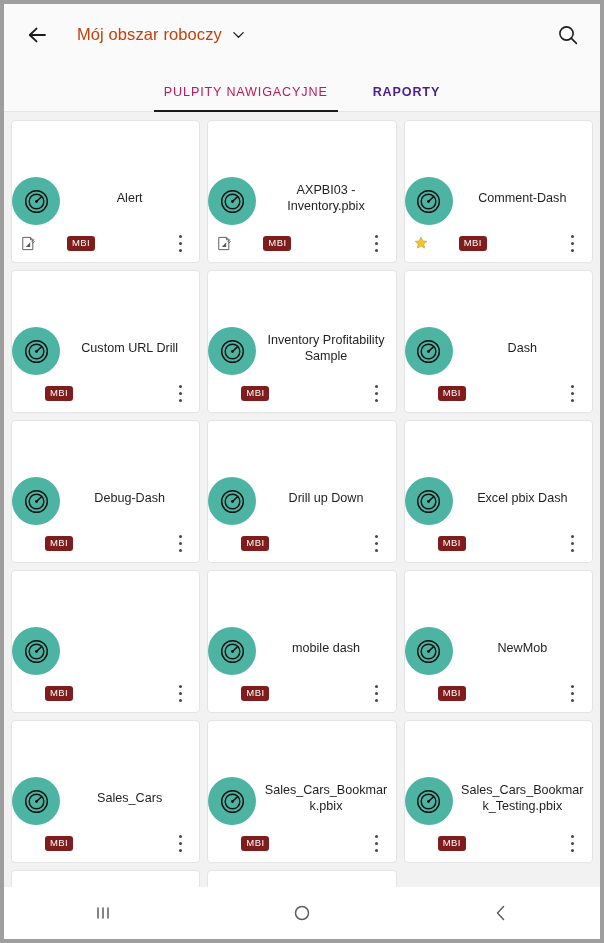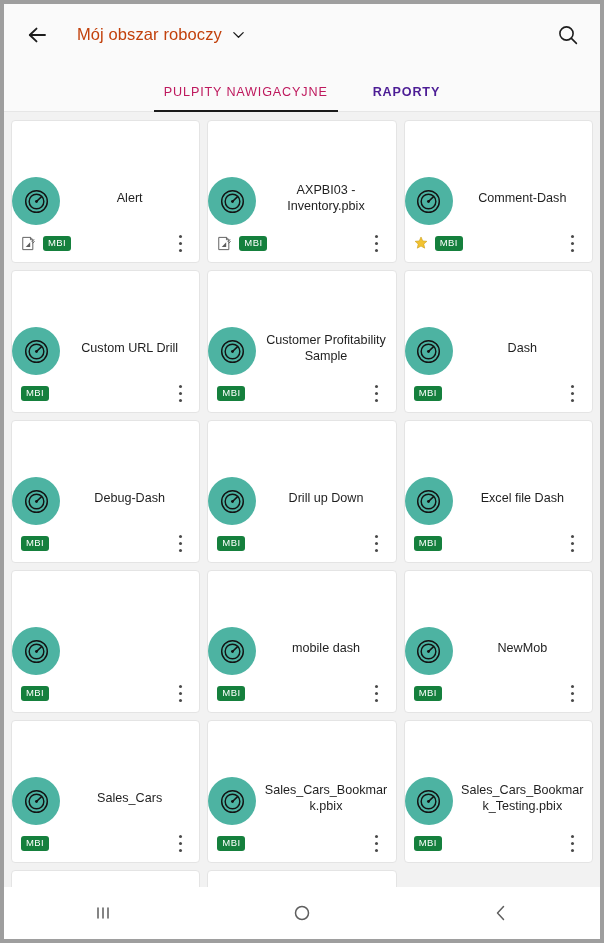--- a/index.html
+++ b/index.html
@@ -166,28 +166,29 @@
     position: absolute;
     left: 0; right: 0;
     bottom: 8px;
     height: 22px;
     display: flex;
     align-items: center;
     padding: 0 9px;
   }
 
   .badge {
-    background: #15803d;
+    background: #7f1d1d;
     color: #ffffff;
     font-size: 9.5px;
     letter-spacing: .4px;
     border-radius: 3px;
     padding: 2.5px 5px 3px 5px;
     line-height: 1;
     display: inline-block;
+    margin-left: 24px;
   }
 
   .star-icon {
     margin-right: 7px;
     display: flex;
     align-items: center;
   }
 
   .alert-icon {
     margin-right: 8px;
@@ -372,21 +373,21 @@
         </div>
         <div class="card">
           <div class="card-icon" style="background:#4DB3A2">
             <svg width="27" height="27" viewBox="0 0 28 28" aria-hidden="true">
               <circle cx="14" cy="14" r="11.2" fill="none" stroke="#131313" stroke-width="1.5"></circle>
               <circle cx="14" cy="14" r="7.6" fill="none" stroke="#131313" stroke-width="1.5"></circle>
               <path d="M14 14 L19 9.2" stroke="#131313" stroke-width="1.6" stroke-linecap="round"></path>
               <circle cx="14" cy="14" r="1.5" fill="#131313"></circle>
             </svg>
           </div>
-          <div class="card-title">Customer Profitability Sample</div>
+          <div class="card-title">Inventory Profitability Sample</div>
           <div class="card-footer">
             <span class="badge">MBI</span>
           </div>
           <div class="kebab">
             <span></span>
             <span></span>
             <span></span>
           </div>
         </div>
         <div class="card">
@@ -448,21 +449,21 @@
         </div>
         <div class="card">
           <div class="card-icon" style="background:#4DB3A2">
             <svg width="27" height="27" viewBox="0 0 28 28" aria-hidden="true">
               <circle cx="14" cy="14" r="11.2" fill="none" stroke="#131313" stroke-width="1.5"></circle>
               <circle cx="14" cy="14" r="7.6" fill="none" stroke="#131313" stroke-width="1.5"></circle>
               <path d="M14 14 L19 9.2" stroke="#131313" stroke-width="1.6" stroke-linecap="round"></path>
               <circle cx="14" cy="14" r="1.5" fill="#131313"></circle>
             </svg>
           </div>
-          <div class="card-title">Excel file Dash</div>
+          <div class="card-title">Excel pbix Dash</div>
           <div class="card-footer">
             <span class="badge">MBI</span>
           </div>
           <div class="kebab">
             <span></span>
             <span></span>
             <span></span>
           </div>
         </div>
         <div class="card">

